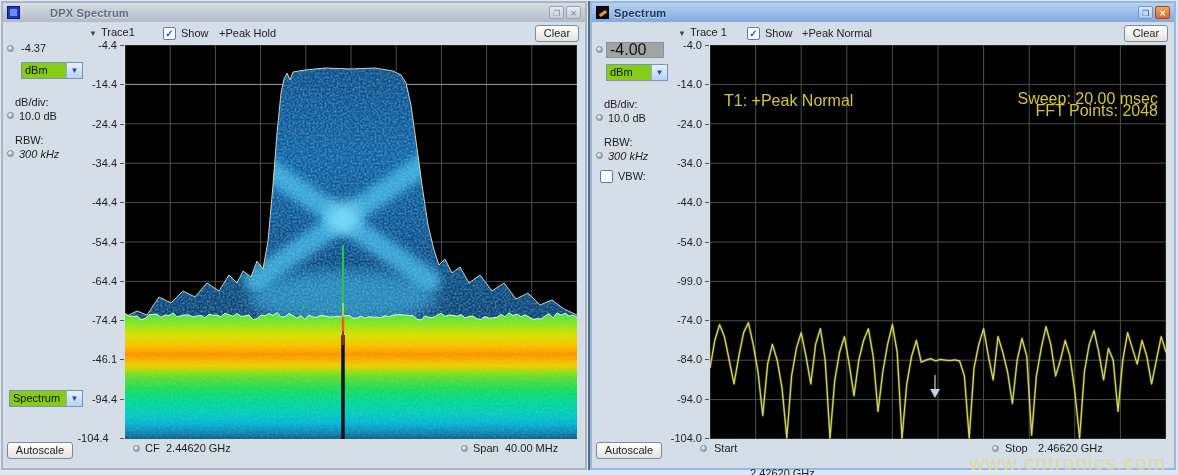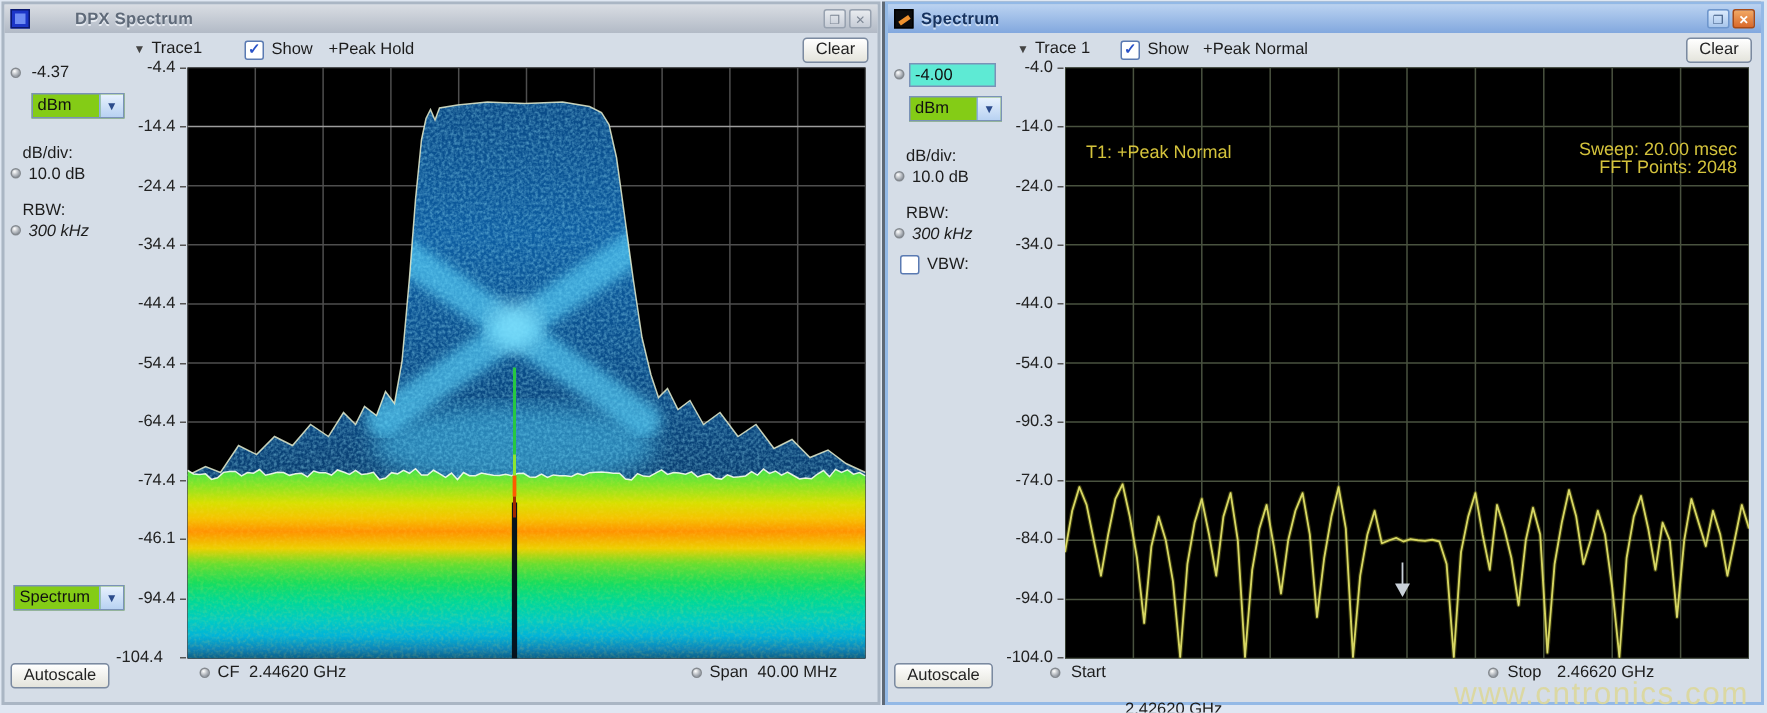--- a/index.html
+++ b/index.html
@@ -44,27 +44,27 @@
     font-size:10px;font-weight:bold;color:#2a52c8;
   }
   .btn{
     position:absolute;box-sizing:border-box;text-align:center;
     background:linear-gradient(#ffffff,#e4e4dc);border:1px solid #7b8aa0;border-radius:3px;
     font-size:11px;color:#222;padding-top:1px;
   }
   .combo{position:absolute;height:17px;background:#84cc16;border:1px solid #7a92b8;box-sizing:border-box;display:flex;}
   .combo .val{flex:1;padding:1px 3px 0;font-size:11px;color:#111;overflow:hidden;}
   .combo .dd{width:15px;background:linear-gradient(#e7f1fd,#b8d2f2);border-left:1px solid #8caee0;color:#2c4c8c;font-size:8px;text-align:center;line-height:15px;}
-  .reffield{position:absolute;height:16px;background:#5eead4;border:1px solid #7a92b8;box-sizing:border-box;font-size:11px;color:#111;padding:0 3px;font-family:"Liberation Sans",sans-serif;}
+  .reffield{position:absolute;height:16px;background:#a3a3a3;border:1px solid #7a92b8;box-sizing:border-box;font-size:16px;color:#111;padding:0 3px;font-family:"Liberation Sans",sans-serif;}
   .lbl{position:absolute;white-space:nowrap;}
   .italic{font-style:italic;}
   .plot{position:absolute;top:23px;background:#000;}
   .ytick{position:absolute;width:48px;text-align:right;font-size:11px;color:#222;white-space:nowrap;}
   .tickdash{position:absolute;width:4px;height:1px;background:#555;}
-  .ann{position:absolute;color:#d4c33c;font-size:12px;line-height:12px;white-space:nowrap;}
+  .ann{position:absolute;color:#d4c33c;font-size:16px;line-height:12px;white-space:nowrap;}
   .watermark{
     position:absolute;right:12px;bottom:0px;font-size:21px;letter-spacing:1px;
     color:rgba(219,215,158,.95);z-index:50;
   }
   svg{display:block;}
 </style>
 </head>
 <body>
 
 <div class="window" id="win-dpx">
@@ -313,21 +313,21 @@
       <span class="ytick" style="left: 62px; top: 56.3px;">-14.0</span>
       <span class="tickdash" style="left: 113px; top: 62.3px;"></span>
       <span class="ytick" style="left: 62px; top: 95.6px;">-24.0</span>
       <span class="tickdash" style="left: 113px; top: 101.6px;"></span>
       <span class="ytick" style="left: 62px; top: 134.9px;">-34.0</span>
       <span class="tickdash" style="left: 113px; top: 140.9px;"></span>
       <span class="ytick" style="left: 62px; top: 174.2px;">-44.0</span>
       <span class="tickdash" style="left: 113px; top: 180.2px;"></span>
       <span class="ytick" style="left: 62px; top: 213.5px;">-54.0</span>
       <span class="tickdash" style="left: 113px; top: 219.5px;"></span>
-      <span class="ytick" style="left: 62px; top: 252.8px;">-90.3</span>
+      <span class="ytick" style="left: 62px; top: 252.8px;">-99.0</span>
       <span class="tickdash" style="left: 113px; top: 258.8px;"></span>
       <span class="ytick" style="left: 62px; top: 292.1px;">-74.0</span>
       <span class="tickdash" style="left: 113px; top: 298.1px;"></span>
       <span class="ytick" style="left: 62px; top: 331.4px;">-84.0</span>
       <span class="tickdash" style="left: 113px; top: 337.4px;"></span>
       <span class="ytick" style="left: 62px; top: 370.7px;">-94.0</span>
       <span class="tickdash" style="left: 113px; top: 376.7px;"></span>
       <span class="ytick" style="left: 62px; top: 410px;">-104.0</span>
       <span class="tickdash" style="left: 113px; top: 416px;"></span>
     </div>

